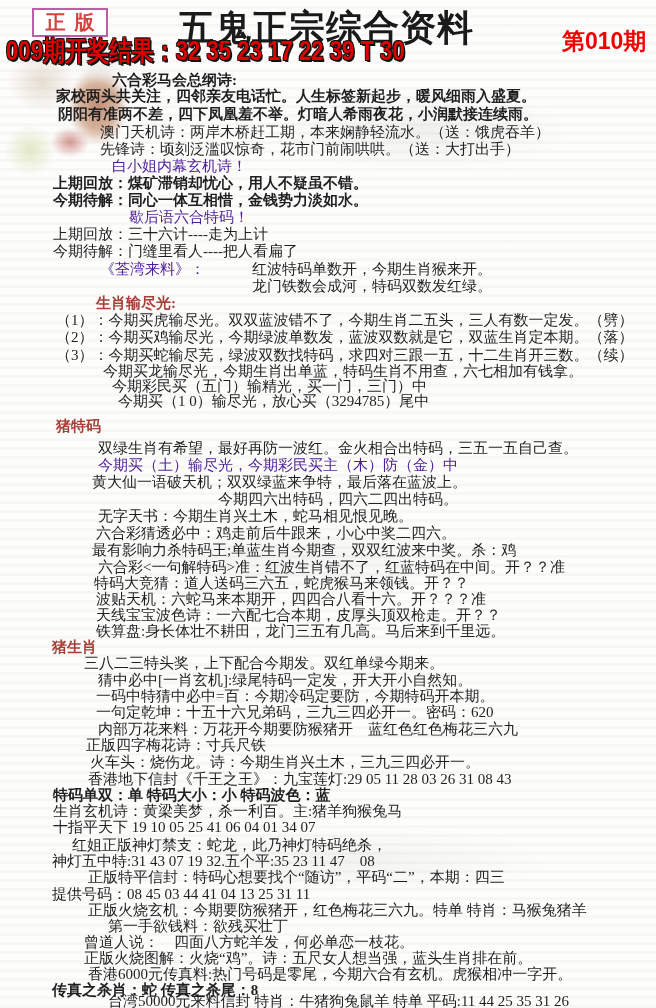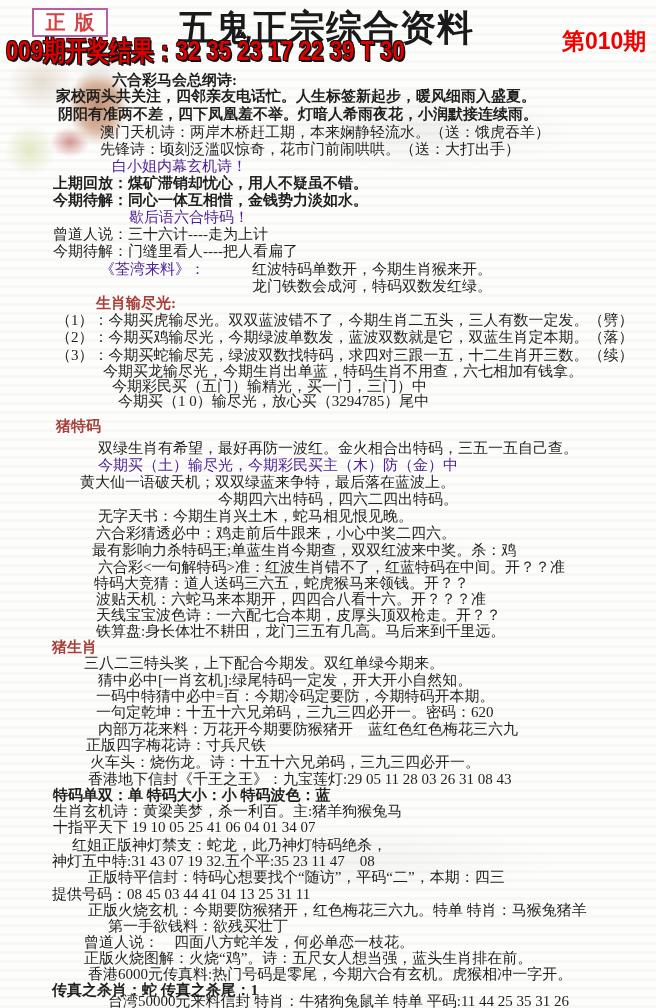--- a/index.html
+++ b/index.html
@@ -78,62 +78,62 @@
   <div id="lines">
       <div class="line bold" style="left: 112px; top: 72px;">六合彩马会总纲诗:</div>
       <div class="line bold" style="left: 56px; top: 88px;">家校两头共关注，四邻亲友电话忙。人生标签新起步，暖风细雨入盛夏。</div>
       <div class="line bold" style="left: 58px; top: 106px;">阴阳有准两不差，四下凤凰羞不举。灯暗人希雨夜花，小润默接连续雨。</div>
       <div class="line" style="left: 100px; top: 124px;">澳门天机诗：两岸木桥赶工期，本来娴静轻流水。（送：饿虎吞羊）</div>
       <div class="line" style="left: 100px; top: 141px;">先锋诗：顷刻泛滥叹惊奇，花市门前闹哄哄。（送：大打出手）</div>
       <div class="line faded" style="left: 112px; top: 158px;">白小姐内幕玄机诗！</div>
       <div class="line bold" style="left: 53px; top: 175px;">上期回放：煤矿滞销却忧心，用人不疑虽不错。</div>
       <div class="line bold" style="left: 53px; top: 192px;">今期待解：同心一体互相惜，金钱势力淡如水。</div>
       <div class="line faded" style="left: 112px; top: 209px; margin-left: 17px;">歇后语六合特码！</div>
-      <div class="line" style="left: 53px; top: 226px;">曾道人说：三十六计----走为上计</div>
+      <div class="line" style="left: 53px; top: 226px;">上期回放：三十六计----走为上计</div>
       <div class="line" style="left: 53px; top: 243px;">今期待解：门缝里看人----把人看扁了</div>
       <div class="line faded" style="left: 100px; top: 261px;">《荃湾来料》：</div>
       <div class="line" style="left: 252px; top: 261px;">红波特码单数开，今期生肖猴来开。</div>
       <div class="line" style="left: 252px; top: 278px;">龙门铁数会成河，特码双数发红绿。</div>
       <div class="line heading" style="left: 96px; top: 295px;">生肖输尽光:</div>
       <div class="line" style="left: 56px; top: 312px;">（1）：今期买虎输尽光。双双蓝波错不了，今期生肖二五头，三人有数一定发。（劈）</div>
       <div class="line" style="left: 56px; top: 329px;">（2）：今期买鸡输尽光，今期绿波单数发，蓝波双数就是它，双蓝生肖定本期。（落）</div>
       <div class="line" style="left: 56px; top: 347px;">（3）：今期买蛇输尽芜，绿波双数找特码，求四对三跟一五，十二生肖开三数。（续）</div>
       <div class="line" style="left: 103px; top: 363px;">今期买龙输尽光，今期生肖出单蓝，特码生肖不用查，六七相加有钱拿。</div>
       <div class="line" style="left: 112px; top: 378px;">今期彩民买（五门）输精光，买一门，三门）中</div>
       <div class="line" style="left: 118px; top: 393px;">今期买（1 0）输尽光，放心买（3294785）尾中</div>
       <div class="line heading" style="left: 56px; top: 418px;">猪特码</div>
       <div class="line" style="left: 98px; top: 440px;">双绿生肖有希望，最好再防一波红。金火相合出特码，三五一五自己查。</div>
       <div class="line faded" style="left: 98px; top: 457px;">今期买（土）输尽光，今期彩民买主（木）防（金）中</div>
-      <div class="line" style="left: 80px; top: 474px; text-align: center;">黄大仙一语破天机；双双绿蓝来争特，最后落在蓝波上。</div>
+      <div class="line" style="left: 92px; top: 474px; text-align: center;">黄大仙一语破天机；双双绿蓝来争特，最后落在蓝波上。</div>
       <div class="line" style="left: 218px; top: 491px;">今期四六出特码，四六二四出特码。</div>
       <div class="line" style="left: 98px; top: 508px;">无字天书：今期生肖兴土木，蛇马相见恨见晚。</div>
       <div class="line" style="left: 96px; top: 525px;">六合彩猜透必中：鸡走前后牛跟来，小心中奖二四六。</div>
       <div class="line" style="left: 92px; top: 542px;">最有影响力杀特码王;单蓝生肖今期查，双双红波来中奖。杀：鸡</div>
       <div class="line" style="left: 98px; top: 559px;">六合彩&lt;一句解特码&gt;准：红波生肖错不了，红蓝特码在中间。开？？准</div>
       <div class="line" style="left: 94px; top: 575px;">特码大竞猜：道人送码三六五，蛇虎猴马来领钱。开？？</div>
       <div class="line" style="left: 96px; top: 591px;">波贴天机：六蛇马来本期开，四四合八看十六。开？？？准</div>
       <div class="line" style="left: 96px; top: 607px;">天线宝宝波色诗：一六配七合本期，皮厚头顶双枪走。开？？</div>
       <div class="line" style="left: 96px; top: 623px;">铁算盘:身长体壮不耕田，龙门三五有几高。马后来到千里远。</div>
       <div class="line heading" style="left: 52px; top: 639px;">猪生肖</div>
       <div class="line" style="left: 84px; top: 655px;">三八二三特头奖，上下配合今期发。双红单绿今期来。</div>
       <div class="line" style="left: 98px; top: 672px;">猜中必中[一肖玄机]:绿尾特码一定发，开大开小自然知。</div>
       <div class="line" style="left: 96px; top: 688px;">一码中特猜中必中=百：今期冷码定要防，今期特码开本期。</div>
       <div class="line" style="left: 96px; top: 704px;">一句定乾坤：十五十六兄弟码，三九三四必开一。密码：620</div>
       <div class="line" style="left: 98px; top: 721px;">内部万花来料：万花开今期要防猴猪开　蓝红色红色梅花三六九</div>
       <div class="line" style="left: 86px; top: 737px;">正版四字梅花诗：寸兵尺铁</div>
-      <div class="line" style="left: 90px; top: 754px;">火车头：烧伤龙。诗：十五十六兄弟码，三九三四必开一。</div>
+      <div class="line" style="left: 90px; top: 754px;">火车头：烧伤龙。诗：今期生肖兴土木，三九三四必开一。</div>
       <div class="line" style="left: 88px; top: 771px;">香港地下信封《千王之王》：九宝莲灯:29 05 11 28 03 26 31 08 43</div>
       <div class="line bold" style="left: 53px; top: 787px;">特码单双：单 特码大小：小 特码波色：蓝</div>
       <div class="line" style="left: 53px; top: 803px;">生肖玄机诗：黄梁美梦，杀一利百。主:猪羊狗猴兔马</div>
       <div class="line" style="left: 53px; top: 819px;">十指平天下 19 10 05 25 41 06 04 01 34 07</div>
       <div class="line" style="left: 72px; top: 837px;">红姐正版神灯禁支：蛇龙，此乃神灯特码绝杀，</div>
       <div class="line" style="left: 52px; top: 853px;">神灯五中特:31 43 07 19 32.五个平:35 23 11 47　08</div>
       <div class="line" style="left: 88px; top: 869px;">正版特平信封：特码心想要找个“随访”，平码“二”，本期：四三</div>
       <div class="line" style="left: 52px; top: 886px;">提供号码：08 45 03 44 41 04 13 25 31 11</div>
       <div class="line" style="left: 88px; top: 902px;">正版火烧玄机：今期要防猴猪开，红色梅花三六九。特单 特肖：马猴兔猪羊</div>
       <div class="line" style="left: 108px; top: 918px; text-align: center;">第一手欲钱料：欲残买壮丁</div>
       <div class="line" style="left: 84px; top: 934px;">曾道人说：　四面八方蛇羊发，何必单恋一枝花。</div>
       <div class="line" style="left: 84px; top: 950px;">正版火烧图解：火烧“鸡”。诗：五尺女人想当强，蓝头生肖排在前。</div>
       <div class="line" style="left: 88px; top: 966px;">香港6000元传真料:热门号码是零尾，今期六合有玄机。虎猴相冲一字开。</div>
-      <div class="line bold" style="left: 52px; top: 982px;">传真之杀肖：蛇 传真之杀尾：1</div>
+      <div class="line bold" style="left: 52px; top: 982px;">传真之杀肖：蛇 传真之杀尾：8</div>
       <div class="line" style="left: 108px; top: 993px;">台湾50000元来料信封 特肖：牛猪狗兔鼠羊 特单 平码:11 44 25 35 31 26</div>
     </div>
 </div>
 
 </body></html>

